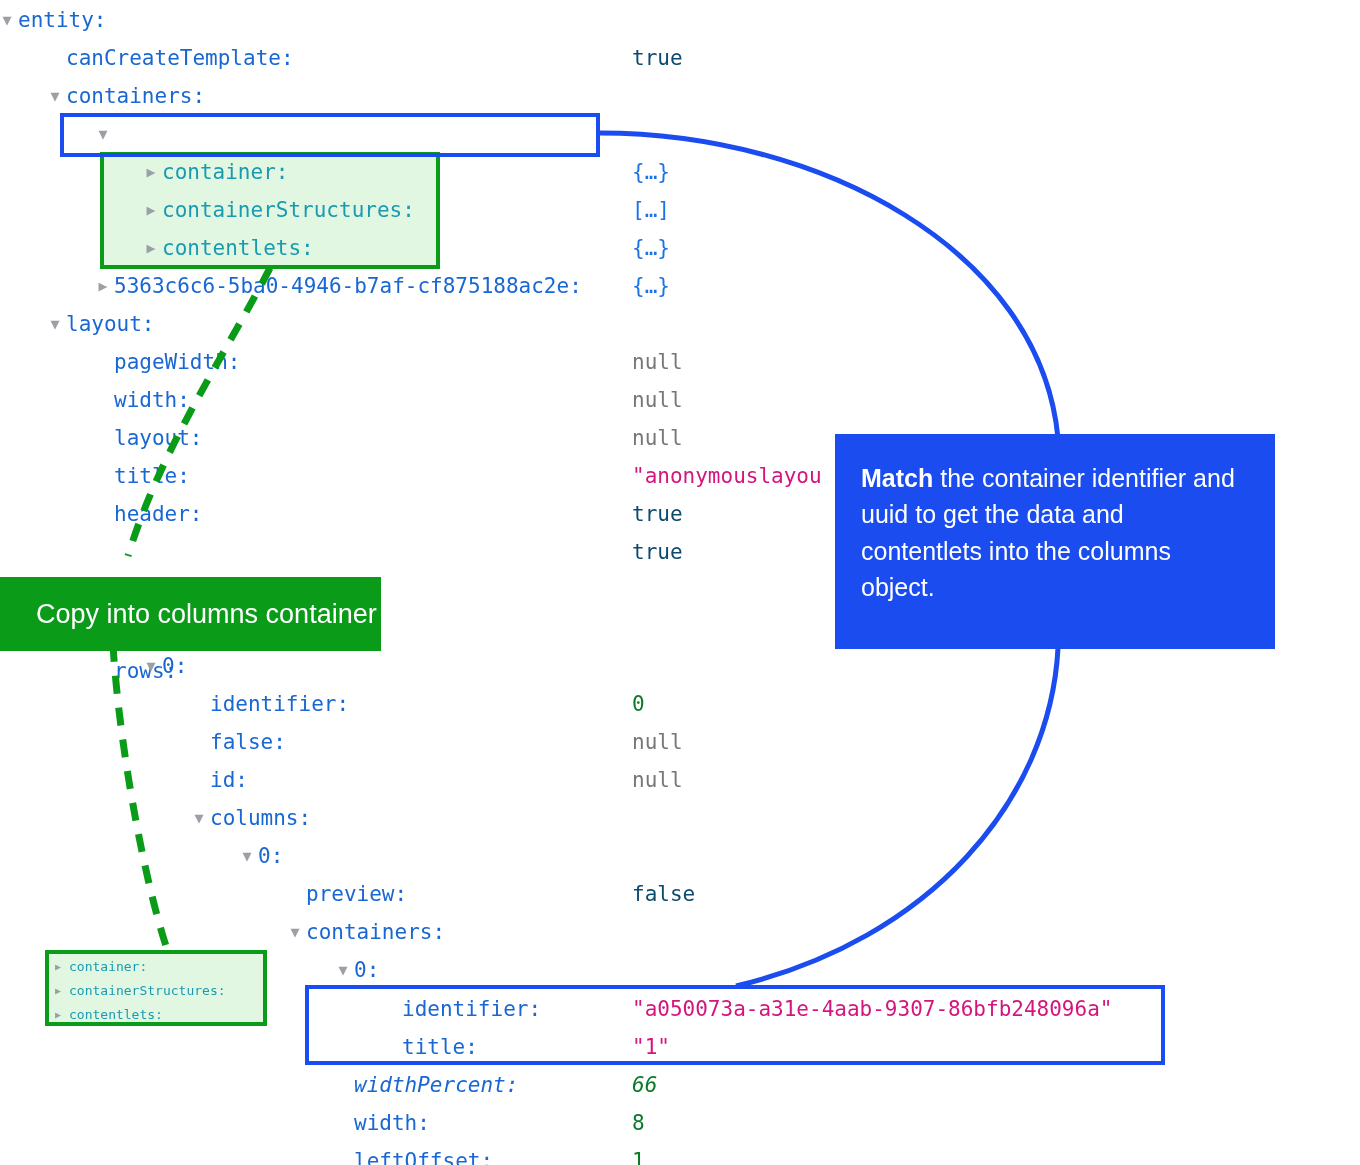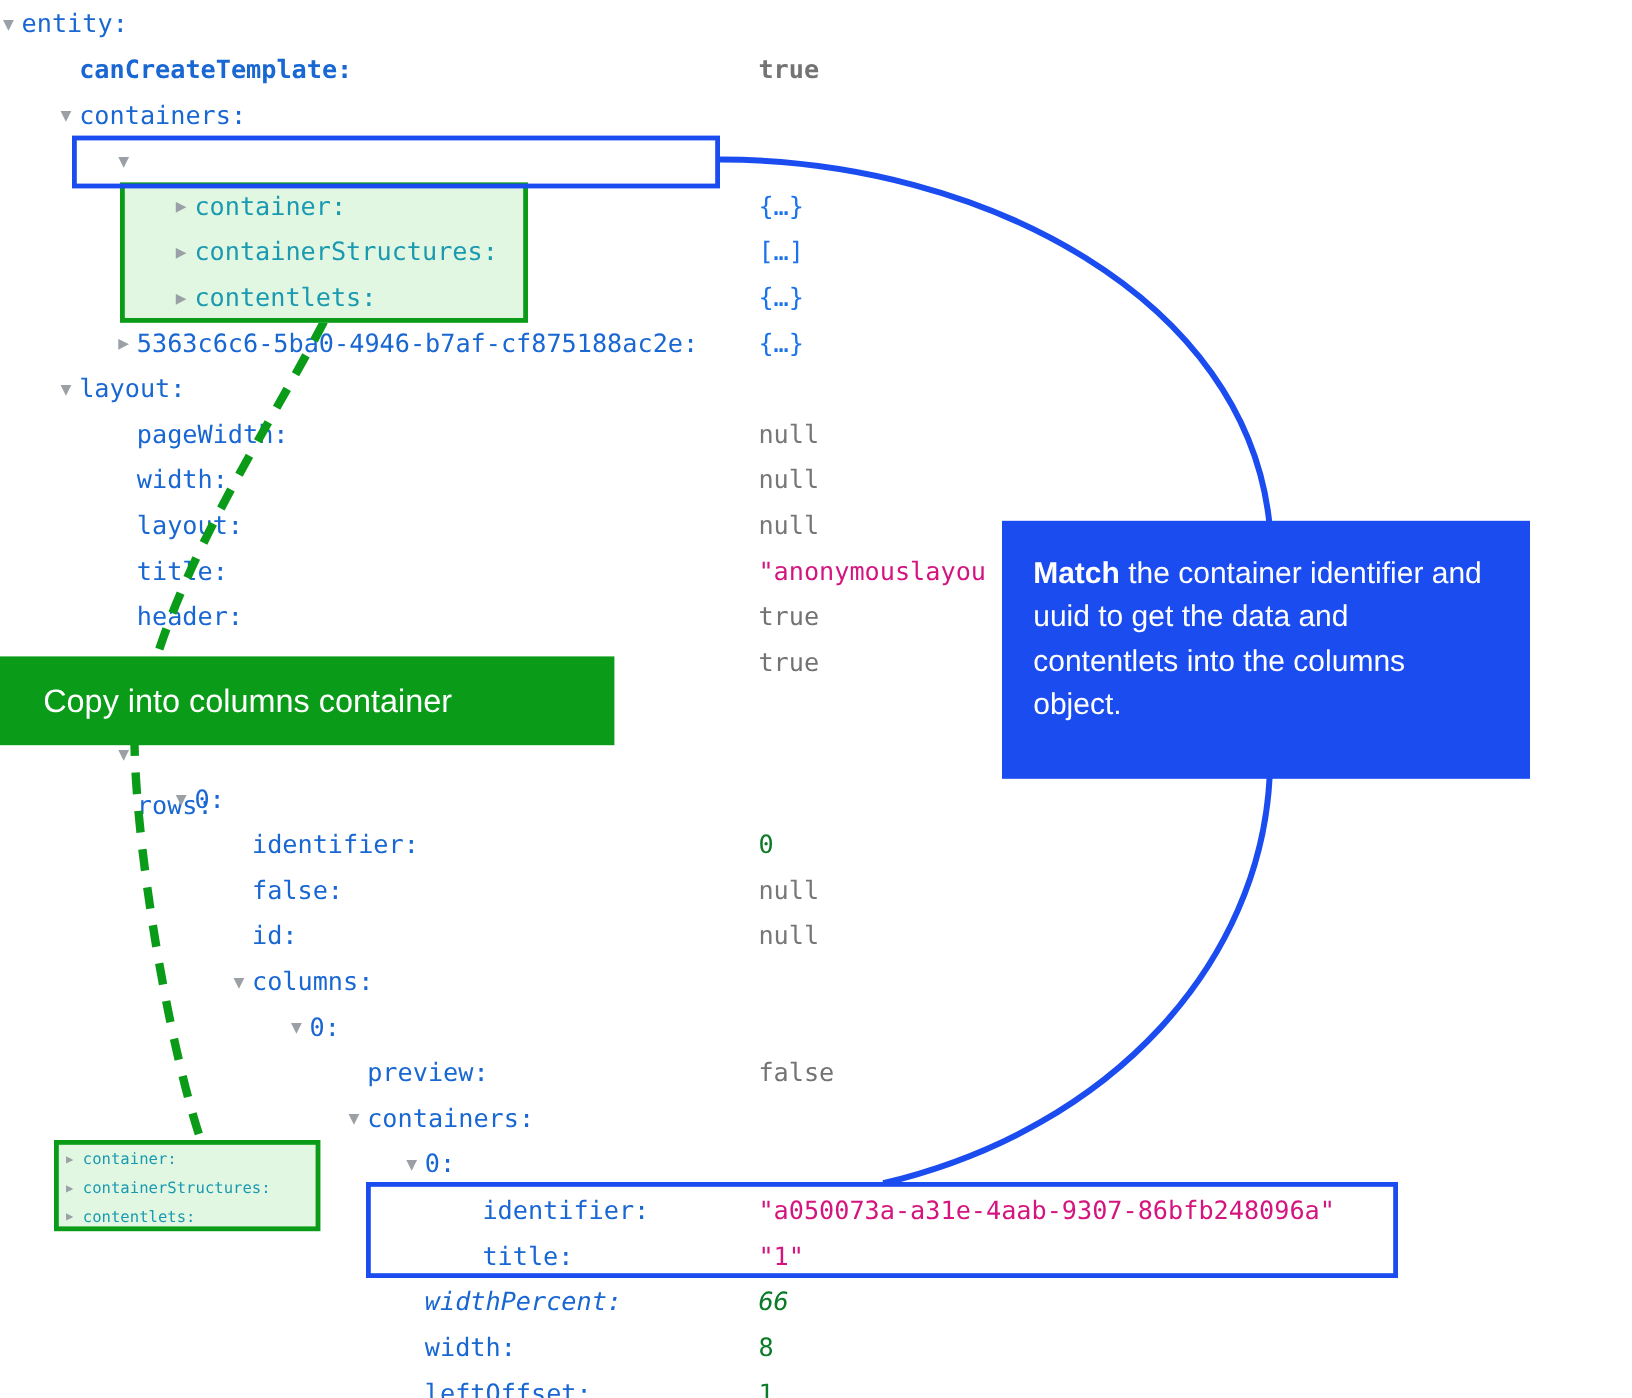--- a/index.html
+++ b/index.html
@@ -31,21 +31,21 @@
     position: absolute;
     top: 0;
     white-space: nowrap;
   }
   .val {
     position: absolute;
     left: 632px;
     top: 0;
     white-space: nowrap;
   }
-  .v-bool   { color: #737373; }
+  .v-bool   { color: #0c4a6e; }
   .v-num    { color: #0b7b28; }
   .v-null   { color: #777777; }
   .v-str    { color: #d4157f; }
   .v-obj    { color: #1a73e8; }
 
   .tw {
     position: absolute;
     top: 0;
     width: 18px;
     text-align: center;
@@ -138,21 +138,21 @@
 
     <path d="M 270 268 C 225 355, 160 450, 128 556" fill="none" stroke="#0a9c18" stroke-width="7" stroke-dasharray="18 14" stroke-linecap="butt"></path>
     <path d="M 112 612 C 112 700, 140 870, 168 952" fill="none" stroke="#0a9c18" stroke-width="7" stroke-dasharray="18 14" stroke-linecap="butt"></path>
   </svg>
 
   <div id="tree-rows">
       <div class="row" style="left: 0px; top: 5px; width: 1360px;">
         <span class="tw" style="left: -2px;">▼</span>
         <span class="key" style="left: 18px;">entity:</span>
       </div>
-      <div class="row" style="left: 0px; top: 43px; width: 1264px; font-weight: bold;">
+      <div class="row" style="left: 0px; top: 43px; width: 1264px;">
         <span class="key" style="left: 66px;">canCreateTemplate:</span>
         <span class="val v-bool">true</span>
       </div>
       <div class="row" style="left: 0px; top: 81px; width: 1360px;">
         <span class="tw" style="left: 46px;">▼</span>
         <span class="key" style="left: 66px;">containers:</span>
       </div>
       <div class="row" style="left: 0px; top: 119px; width: 1360px; z-index: 6;">
         <span class="tw" style="left: 94px;">▼</span>
       </div>
@@ -271,21 +271,21 @@
 
   <div class="green-box-sm" style="left:45px; top:950px; width:222px; height:76px;">
     <span class="stw" style="left:6px; top:4px;">▶</span>
     <span class="srow" style="left:20px; top:4px;">container:</span>
     <span class="stw" style="left:6px; top:28px;">▶</span>
     <span class="srow" style="left:20px; top:28px;">containerStructures:</span>
     <span class="stw" style="left:6px; top:52px;">▶</span>
     <span class="srow" style="left:20px; top:52px;">contentlets:</span>
   </div>
 
-  <div class="callout-green" style="left:0px; top:547px; width:512px; height:74px;">
+  <div class="callout-green" style="left:0px; top:577px; width:381px; height:74px;">
     <span>Copy into columns container</span>
   </div>
 
   <div class="callout-blue" style="left:835px; top:434px; width:440px; height:215px;">
     <b>Match</b><span> the container identifier and uuid to get the data and contentlets into the columns object.</span>
   </div>
 
 </div>
 
 </body></html>

